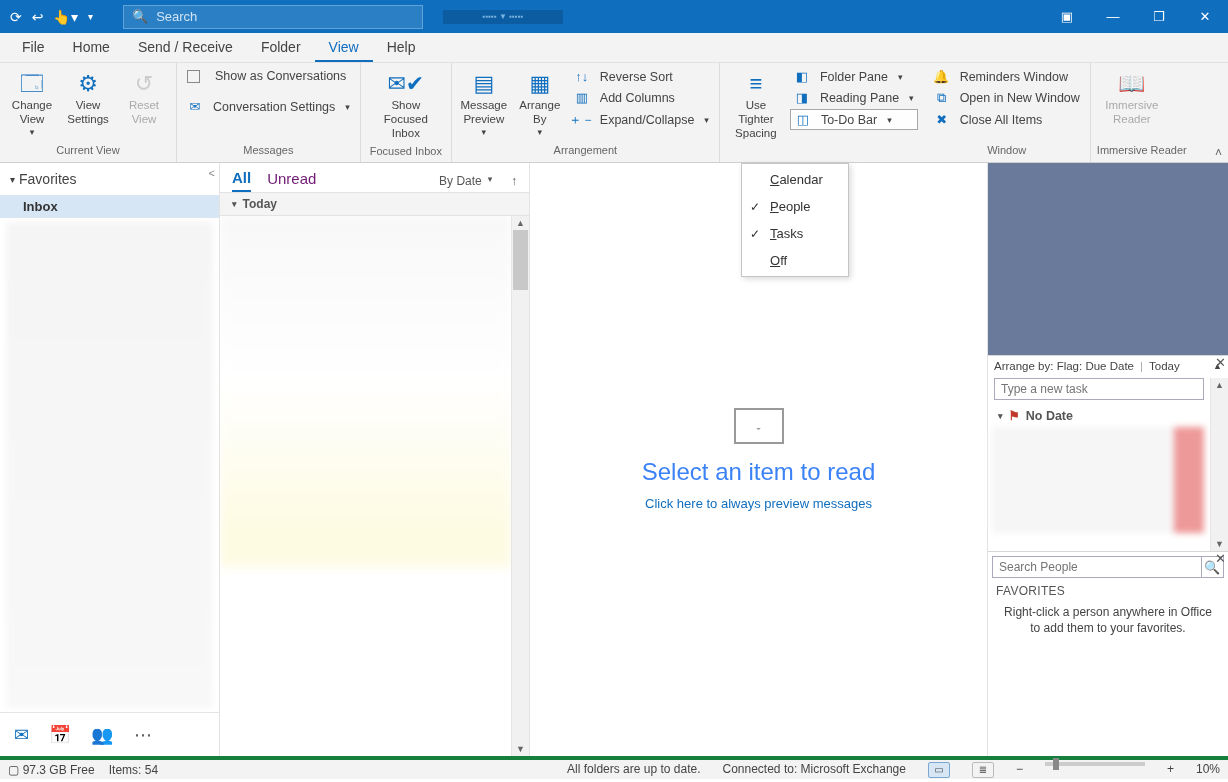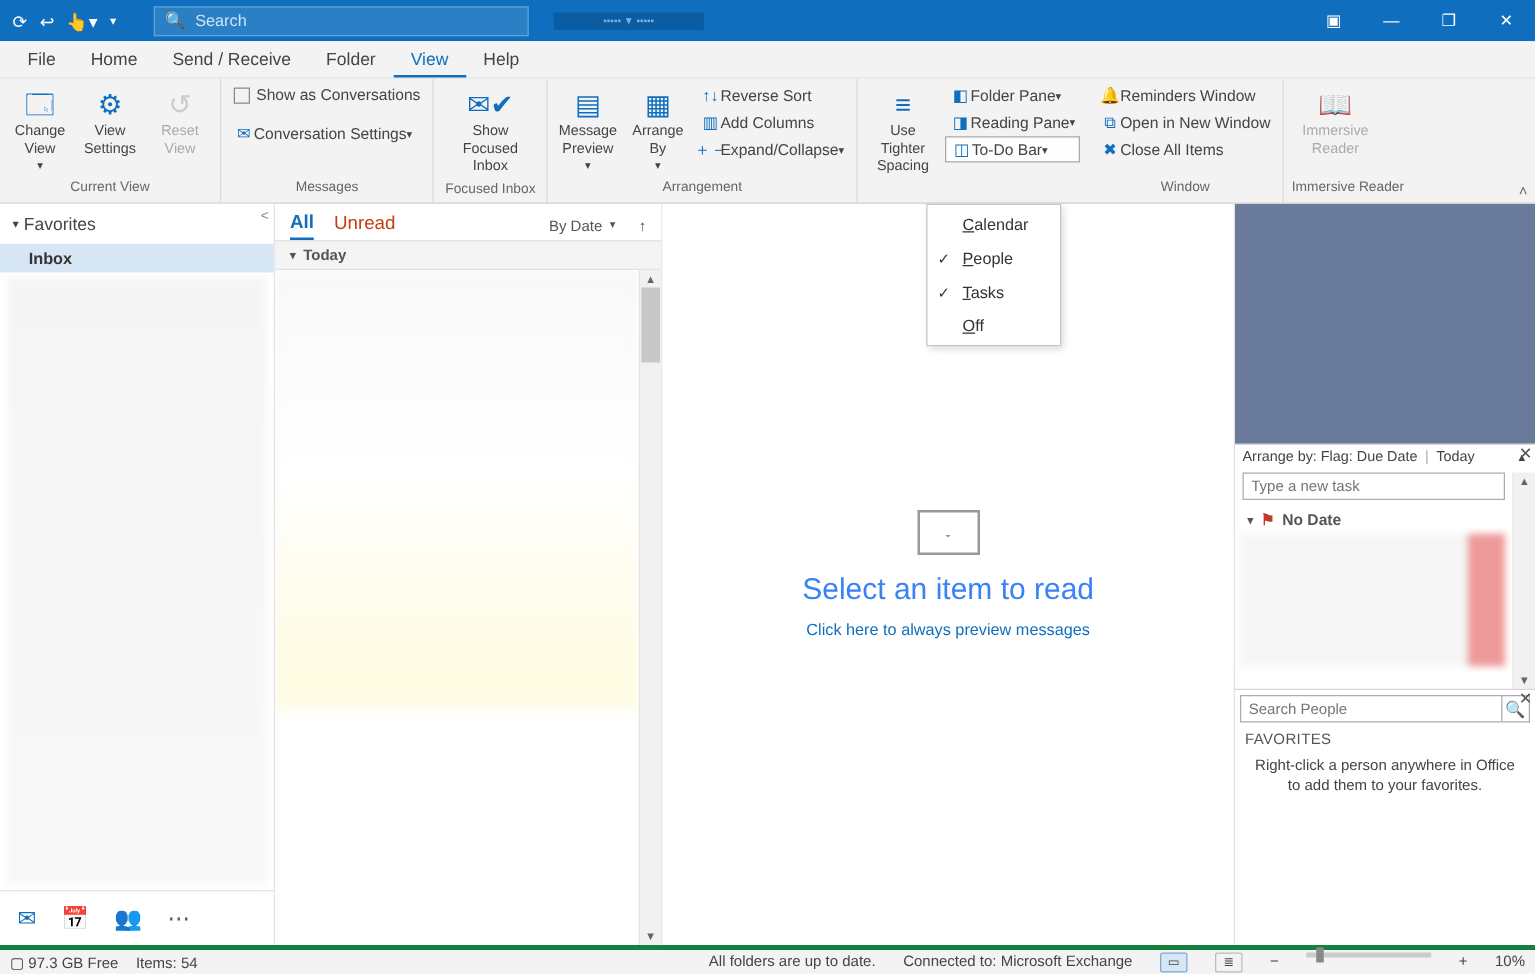--- a/index.html
+++ b/index.html
@@ -25,21 +25,21 @@
 
 .ribbon { height: 100px; background: #f3f3f3; border-bottom: 1px solid #d0d0d0; display: flex; position: relative; }
 .ribbon-group { border-right: 1px solid #dcdcdc; display: flex; flex-direction: column; justify-content: space-between; padding: 2px 6px 0 6px; }
 .ribbon-group .group-body { flex: 1; display: flex; align-items: flex-start; gap: 4px; padding-top: 2px;}
 .ribbon-group .group-label { height: 18px; text-align: center; font-size: 11px; color: #666; }
 .bigbtn { display: flex; flex-direction: column; align-items: center; justify-content: flex-start; width: 52px; padding: 4px 2px; cursor: pointer; font-size: 11.5px; color: #444; text-align: center; line-height: 1.2; }
 .bigbtn .ico { font-size: 22px; color: #106ebe; margin-bottom: 2px;}
 .bigbtn.disabled { color: #aaa; }
 .bigbtn.disabled .ico { color: #ccc; }
 .stackbtns { display: flex; flex-direction: column; gap: 2px; justify-content: flex-start; }
-.smallbtn { display: flex; align-items: center; gap: 0; padding: 2px 4px; font-size: 12.5px; color: #444; cursor: pointer; white-space: nowrap; }
+.smallbtn { display: flex; align-items: center; gap: 10px; padding: 2px 4px; font-size: 12.5px; color: #444; cursor: pointer; white-space: nowrap; }
 .smallbtn .sico { width: 16px; display: inline-flex; align-items:center; justify-content:center; color:#106ebe; font-size:13px;}
 .smallbtn.boxed { border: 1px solid #a8a8a8; background:#fefefe;}
 .chkbox { width:13px;height:13px;border:1px solid #888;display:inline-block;margin-right:5px;}
 .ribbon-collapse { position:absolute; right:6px; bottom:2px; font-size:12px; color:#666; cursor:pointer;}
 
 
 .dropdown { position: absolute; top: 163px; left: 741px; width: 108px; background: #fff; border: 1px solid #c5c5c5; box-shadow: 2px 2px 6px rgba(0,0,0,0.15); z-index: 50; padding: 2px 0;}
 .dropdown-item { display: flex; align-items: center; height: 27px; padding: 0 8px; font-size: 13px; color: #333; cursor: pointer; }
 .dropdown-item .chk { width: 20px; color: #333; font-size: 12px;}
 .dropdown-item u { text-decoration: underline; }
@@ -54,21 +54,21 @@
 .leftnav .fav-hdr .caret{font-size:10px;}
 .leftnav .folder { padding: 4px 23px; font-size: 13px; cursor: pointer; }
 .leftnav .folder.sel { background: #d7e6f4; font-weight: 600; }
 .leftnav .blurred { flex:1; margin:4px 6px; background: linear-gradient(#f5f5f5,#f8f8f8); filter: blur(3px);}
 .leftnav .bottom-icons { height: 44px; border-top: 1px solid #e3e3e3; display: flex; align-items: center; gap: 20px; padding: 0 14px; font-size: 18px; color: #555;}
 .leftnav .bottom-icons .active{color:#106ebe;}
 
 
 .msglist { width: 310px; border-right: 1px solid #e3e3e3; display:flex; flex-direction:column; background:#fff;}
 .msglist .tabs { display:flex; align-items:center; padding: 6px 12px 0 12px; gap:16px;}
-.msglist .tab { font-size: 15px; color:#c2410c; cursor:pointer; padding-bottom:4px;}
+.msglist .tab { font-size: 15px; color:#701a75; cursor:pointer; padding-bottom:4px;}
 .msglist .tab.active { color:#106ebe; border-bottom:2px solid #106ebe; font-weight:600;}
 .msglist .sort { margin-left:auto; font-size:12px; color:#555; display:flex;gap:6px;}
 .msglist .grouphdr { background:#f4f4f4; padding:4px 12px; font-size:12px; font-weight:600; color:#555; display:flex;align-items:center;gap:6px; border-top:1px solid #e3e3e3;border-bottom:1px solid #e3e3e3;}
 .msglist .listbody { flex:1; position:relative; overflow:hidden;}
 .msglist .listbody .blur { position:absolute; inset:0 18px 0 0; background:linear-gradient(#f8f8f8,#fff 30%,#fefbe3 58%, #fefbe3 64%, #fff 66%); filter:blur(4px);}
 .msglist .scrollbar { position:absolute; right:0; top:0; width:18px; height:100%; background:#f1f1f1; border-left:1px solid #e5e5e5;}
 .msglist .scrollbar .thumb{position:absolute;left:1px;right:1px;top:14px;height:60px;background:#c8c8c8;}
 .msglist .scrollbar .arr{position:absolute;left:0;right:0;height:14px;display:flex;align-items:center;justify-content:center;color:#666;font-size:9px;}
 
 

